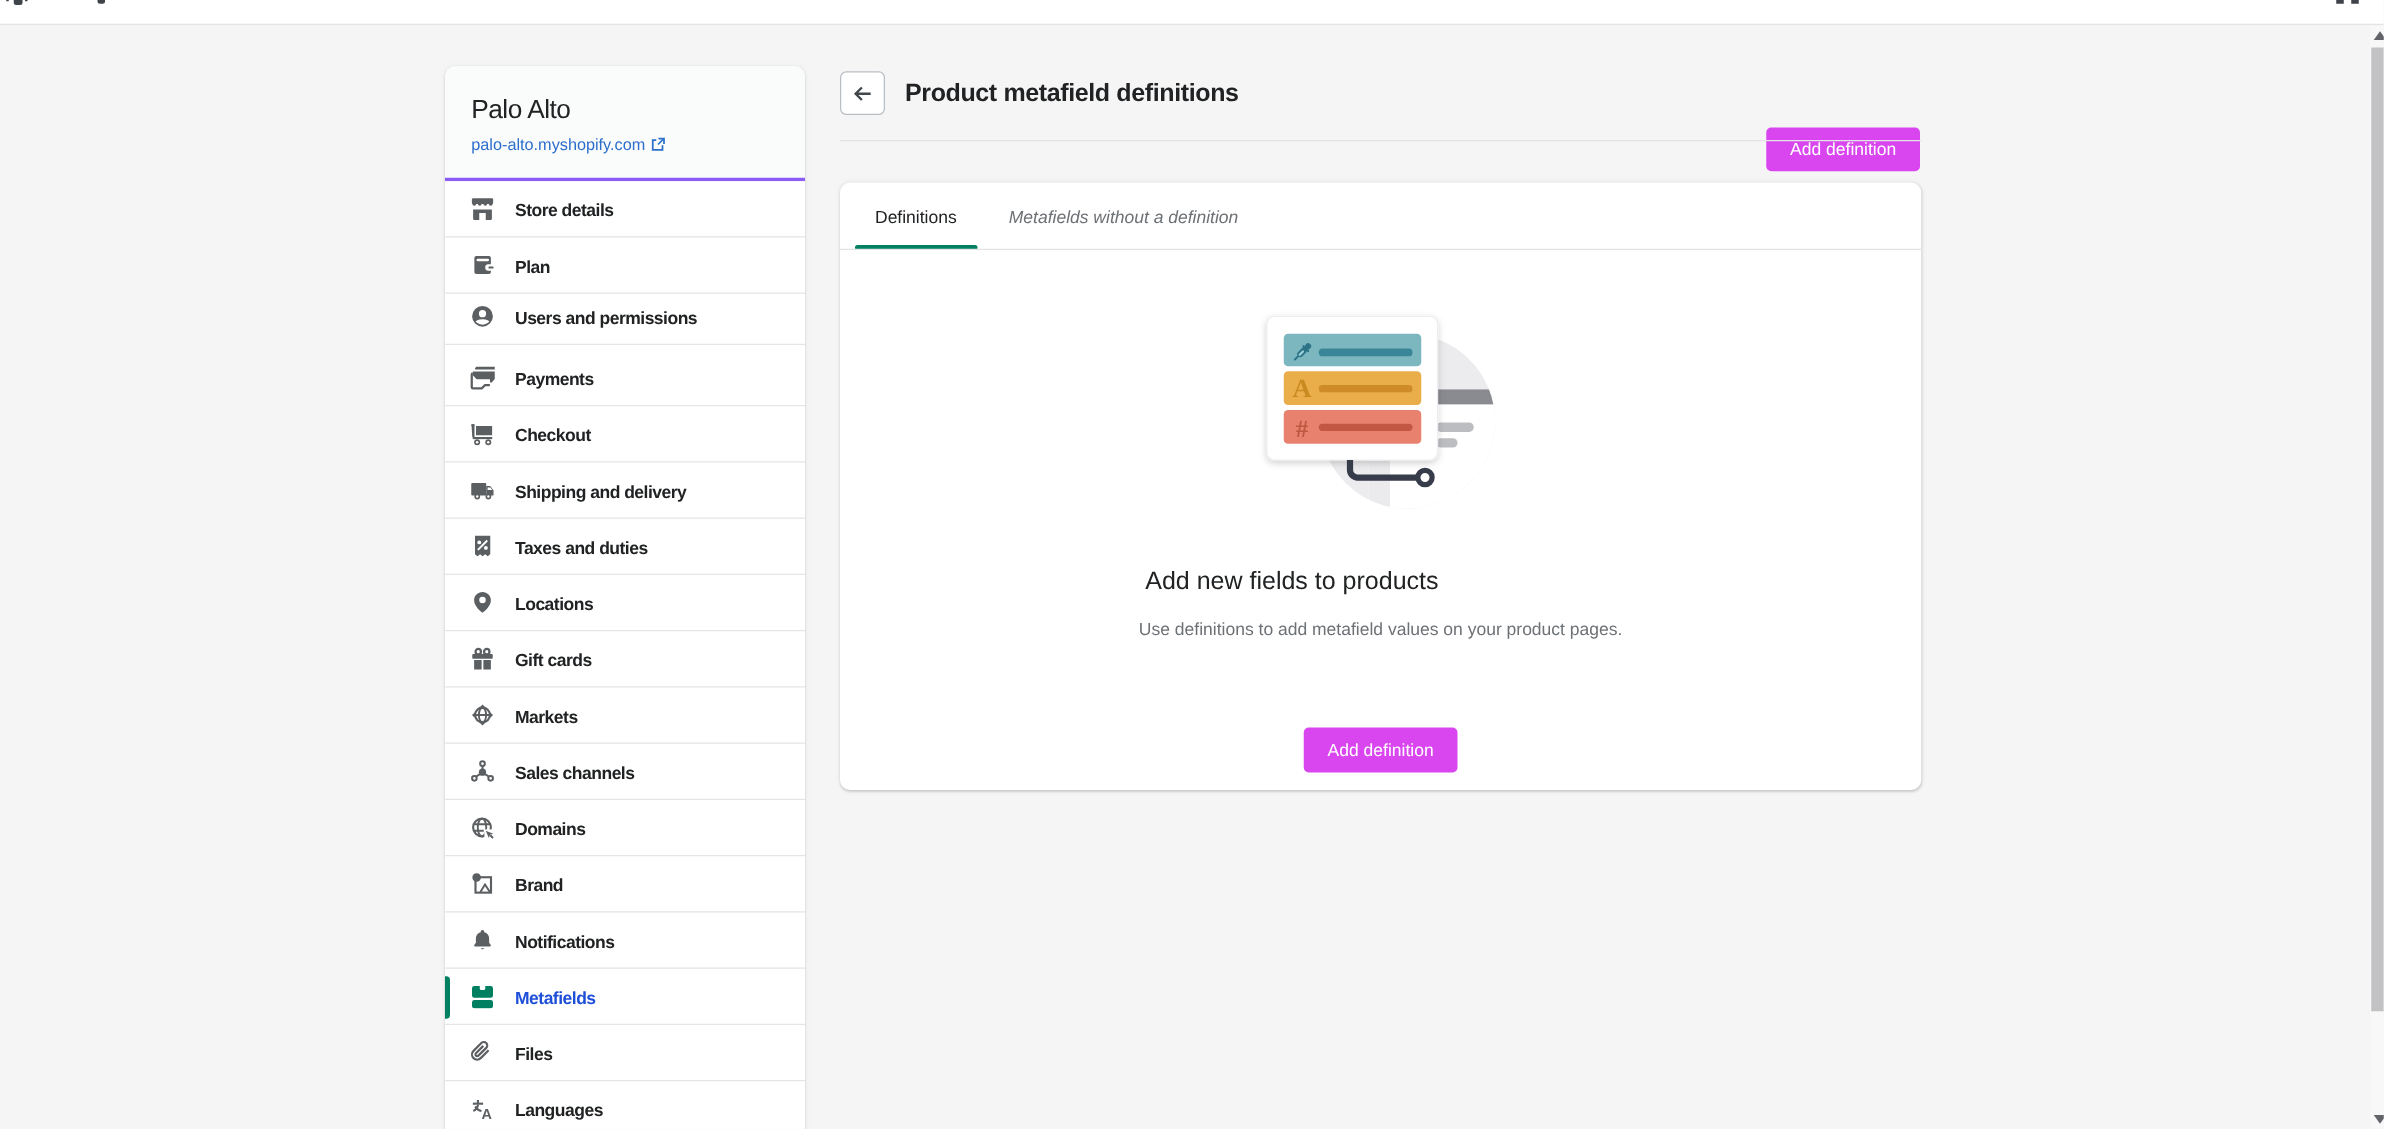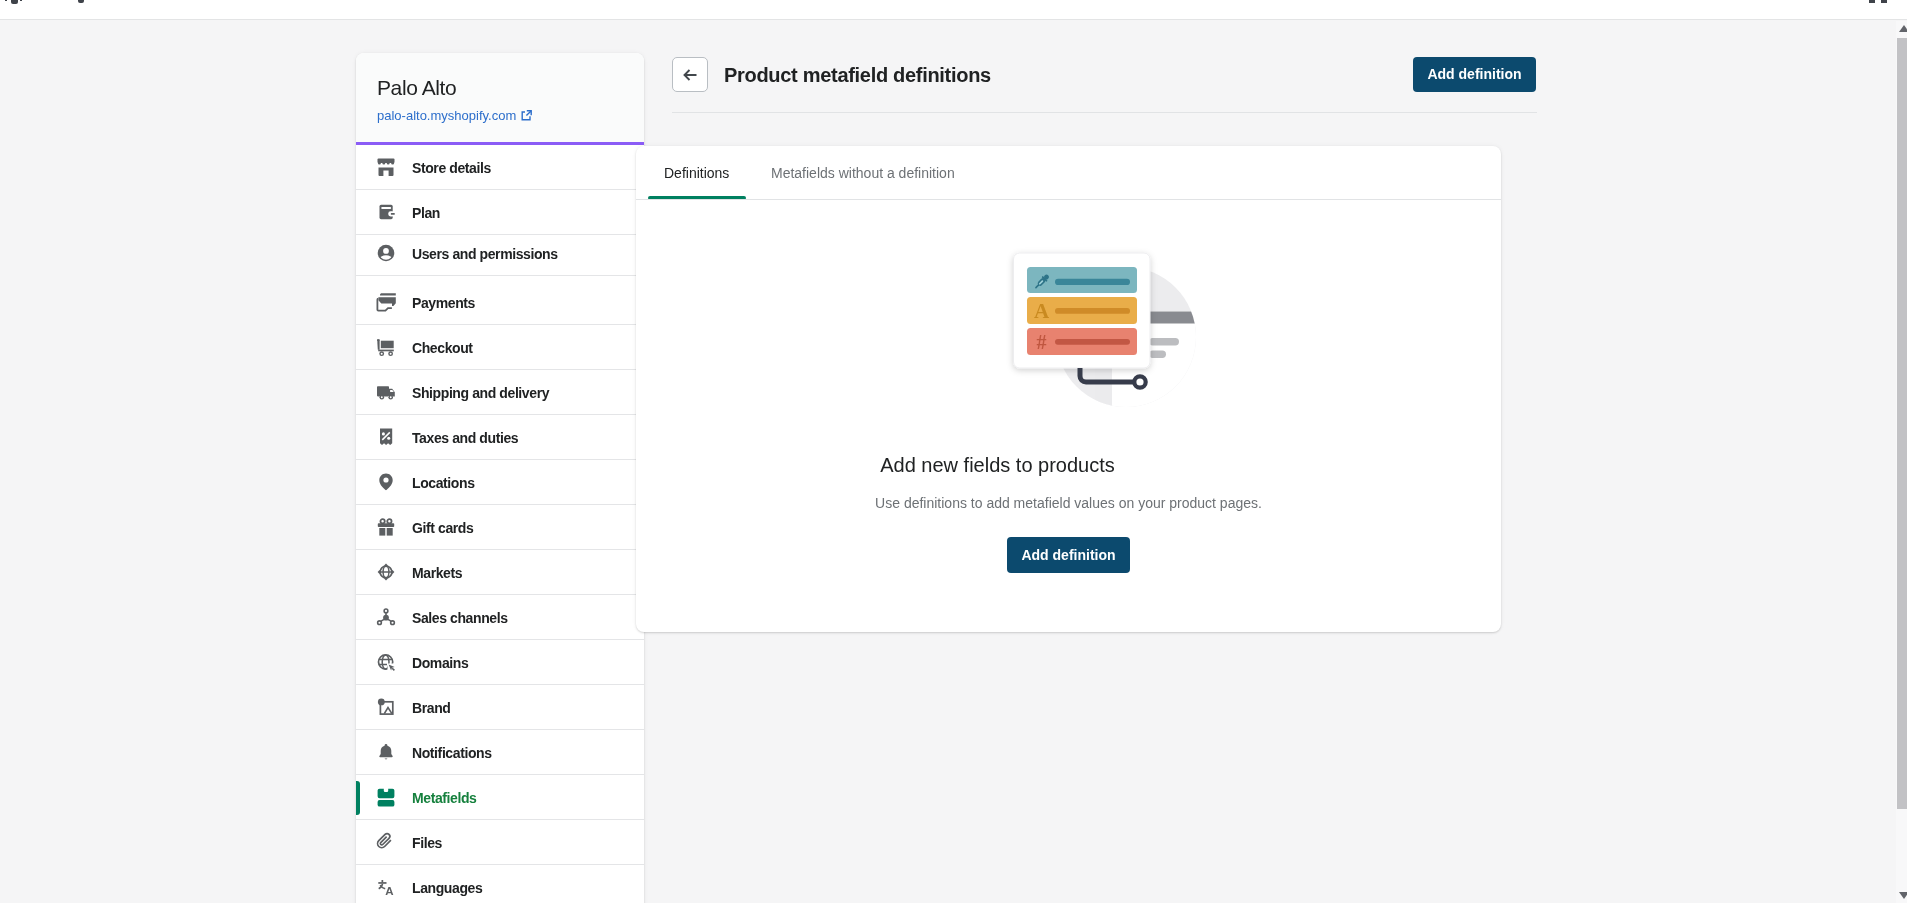--- a/index.html
+++ b/index.html
@@ -17,34 +17,34 @@
   .sb-arrow-dn { left:1899px; top:892px; width:0; height:0; border-left:5px solid transparent; border-right:5px solid transparent; border-top:7px solid #62646a; }
 
   
   #sidebar { left:356px; top:53px; width:288px; height:860px; background:#fff; border-radius:8px; box-shadow:0 0 5px rgba(23,24,24,.05), 0 1px 2px rgba(0,0,0,.15); }
   #sb-head { position:absolute; left:0; top:0; width:288px; height:92px; background:#fafbfb; border-bottom:3px solid #8b5cf6; border-radius:8px 8px 0 0; }
   #store-name { position:absolute; left:21px; top:23px; font-size:21px; color:#202223; letter-spacing:-0.4px; }
   #store-link { position:absolute; left:21px; top:55px; font-size:13px; color:#2c6ecb; }
   .menu-item { position:absolute; left:0; width:288px; height:45px; border-bottom:1px solid #e4e5e7; }
   .mi-icon { position:absolute; left:20px; top:12px; width:20px; height:20px; }
   .mi-label { position:absolute; left:56px; top:15px; font-size:14px; font-weight:700; color:#202223; letter-spacing:-0.4px; }
-  .mi-sel .mi-label { color:#15803d; }
+  .mi-sel .mi-label { color:#1d4ed8; }
   .sel-bar { position:absolute; left:0px; top:6px; width:4px; height:34px; background:#008060; border-radius:0 3px 3px 0; }
 
   
   #backbtn { left:672px; top:57px; width:36px; height:35px; background:#fff; border:1px solid #b9bec3; border-radius:5px; }
   #title { left:724px; top:64px; font-size:20px; font-weight:700; color:#202223; letter-spacing:-0.3px; }
-  .greenbtn { background:#0c4a6e; color:#fff; border-radius:4px; font-size:14px; font-weight:700; text-align:center; }
+  .greenbtn { background:#d946ef; color:#fff; border-radius:4px; font-size:14px; font-weight:400; text-align:center;margin-top:45px; }
   #addbtn-top { left:1413px; top:57px; width:123px; height:35px; line-height:35px; }
   #hdr-divider { left:672px; top:112px; width:865px; height:1px; background:#e1e3e5; }
 
   
-  #card { left:636px; top:146px; width:865px; height:486px; background:#fff; border-radius:8px; box-shadow:0 0 5px rgba(23,24,24,.05), 0 1px 2px rgba(0,0,0,.15); }
+  #card { left:672px; top:146px; width:865px; height:486px; background:#fff; border-radius:8px; box-shadow:0 0 5px rgba(23,24,24,.05), 0 1px 2px rgba(0,0,0,.15); }
   #tab1 { position:absolute; left:28px; top:19px; font-size:14px; color:#202223; }
-  #tab2 { position:absolute; left:135px; top:19px; font-size:14px; color:#6d7175; }
+  #tab2 { position:absolute; left:135px; top:19px; font-size:14px; color:#6d7175;font-style:italic; }
   #tab-underline { position:absolute; left:12px; top:50px; width:98px; height:4px; background:#008060; border-radius:2px; }
   #tab-divider { position:absolute; left:0; top:53px; width:865px; height:1px; background:#e1e3e5; }
   #empty-h { position:absolute; left:0; top:308px; width:723px; text-align:center; font-size:20px; color:#202223; }
   #empty-p { position:absolute; left:0; top:349px; width:865px; text-align:center; font-size:14px; color:#6d7175; }
   #addbtn-mid { position:absolute; left:371px; top:391px; width:123px; height:36px; line-height:36px; }
 
   #illus { left:1005px; top:245px; }
 
   .frag { position:absolute; background:#3f434a; }
 </style>

